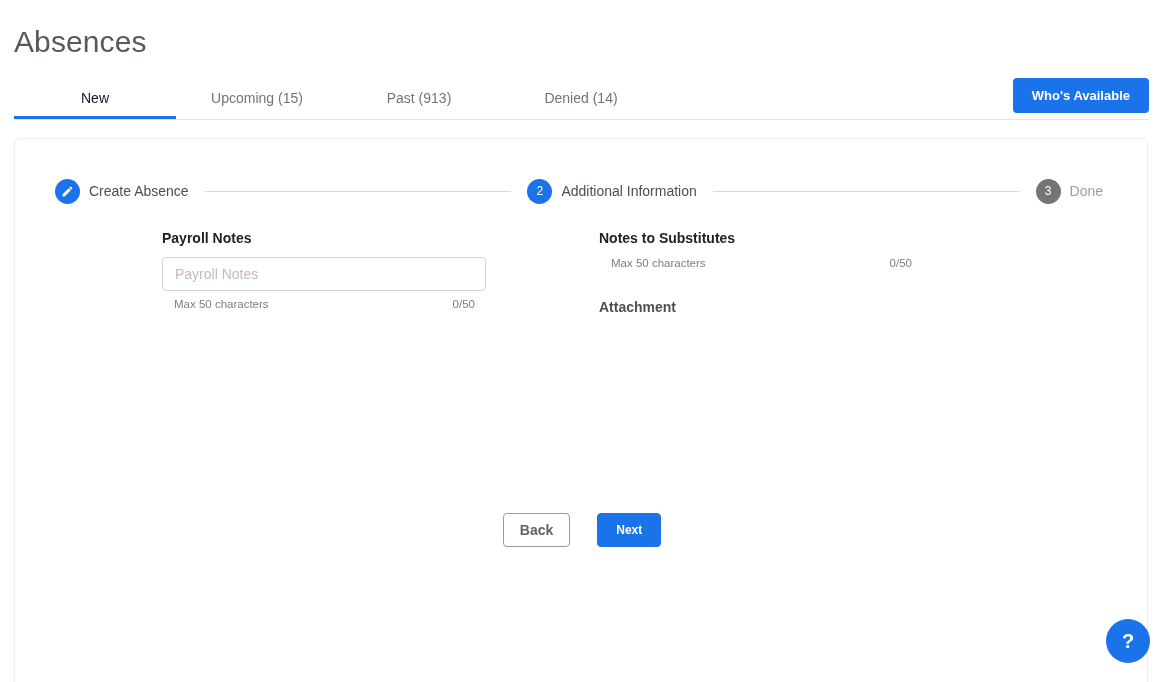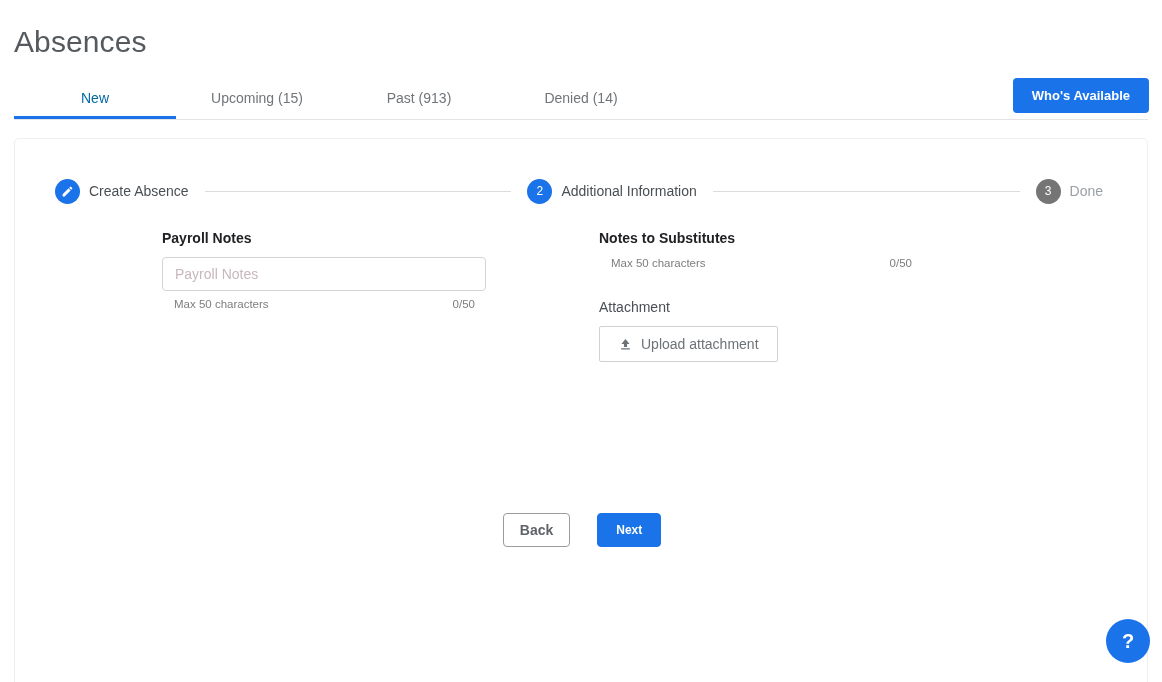--- a/index.html
+++ b/index.html
@@ -55,21 +55,21 @@
     height: 41px;
     line-height: 41px;
     text-align: center;
     font-size: 14px;
     color: #70757a;
     cursor: pointer;
     position: relative;
     box-sizing: border-box;
   }
   .tab.active {
-    color: #0369a1;
+    color: #0f172a;
   }
   .tab.active::after {
     content: "";
     position: absolute;
     left: 0;
     bottom: 0;
     width: 162px;
     height: 3px;
     background: #1a73e8;
   }
@@ -164,21 +164,21 @@
   .col-right { left: 584px; width: 324px; }
 
   .field-label {
     font-size: 14px;
     font-weight: bold;
     color: #202124;
     margin-bottom: 10px;
     line-height: 18px;
   }
   .field-label.plain {
-    font-weight: normal;
+    font-weight: bold;
     color: #4a4f54;
   }
   .text-input {
     width: 100%;
     height: 34px;
     box-sizing: border-box;
     border: 1px solid #d4d4d4;
     border-radius: 4px;
     padding: 0 12px;
     font-size: 14px;
@@ -345,26 +345,20 @@
 
     <div class="col col-right">
       <div class="field-label">Notes to Substitutes</div>
       <div class="helper-row">
         <span>Max 50 characters</span>
         <span>0/50</span>
       </div>
 
       <div class="attachment-block">
         <div class="field-label plain">Attachment</div>
-        <button class="upload-btn">
-          <svg class="upload-icon" width="15" height="15" viewBox="0 0 24 24" fill="#6d7276" aria-hidden="true">
-            <path d="M5 20h14v-2H5v2zM12 3L5.5 11h4v5h5v-5h4L12 3z"></path>
-          </svg>
-          <span>Upload attachment</span>
-        </button>
       </div>
     </div>
 
   </div>
 
   <div class="actions">
     <button class="btn-back">Back</button>
     <button class="btn-next">Next</button>
   </div>
 

